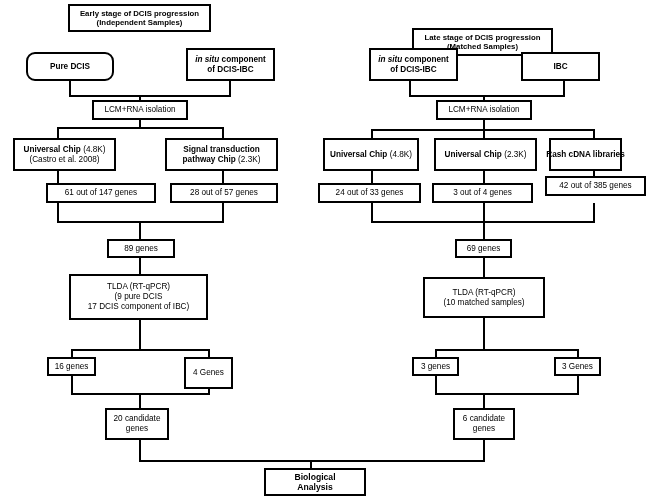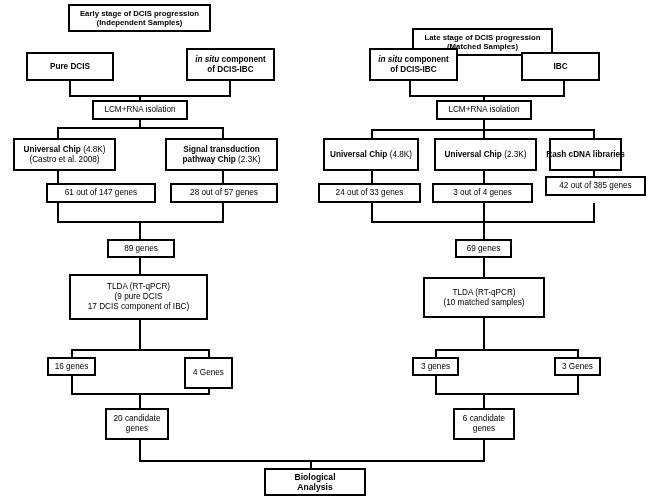--- a/index.html
+++ b/index.html
@@ -46,21 +46,21 @@
 </head>
 <body>
 
 <div id="canvas">
 
   <div class="box f75" style="left:68px; top:4px; width:143px; height:28px;">
     <span class="ln bold">Early stage of DCIS progression</span>
     <span class="ln bold">(Independent Samples)</span>
   </div>
 
-  <div class="box f8" style="left:26px; top:52px; width:88px; height:29px;">
+  <div class="box f8" style="left:26px; top:52px; width:88px; height:29px;border-radius:9px;">
     <span class="ln bold">Pure DCIS</span>
   </div>
 
   <div class="box f8" style="left:186px; top:48px; width:89px; height:33px;">
     <span class="ln"><span class="ital">in situ</span><span class="bold"> component</span></span>
     <span class="ln bold">of DCIS-IBC</span>
   </div>
 
   <div class="conn v" style="left:69px; top:81px; height:16px;"></div>
   <div class="conn v" style="left:229px; top:81px; height:16px;"></div>

